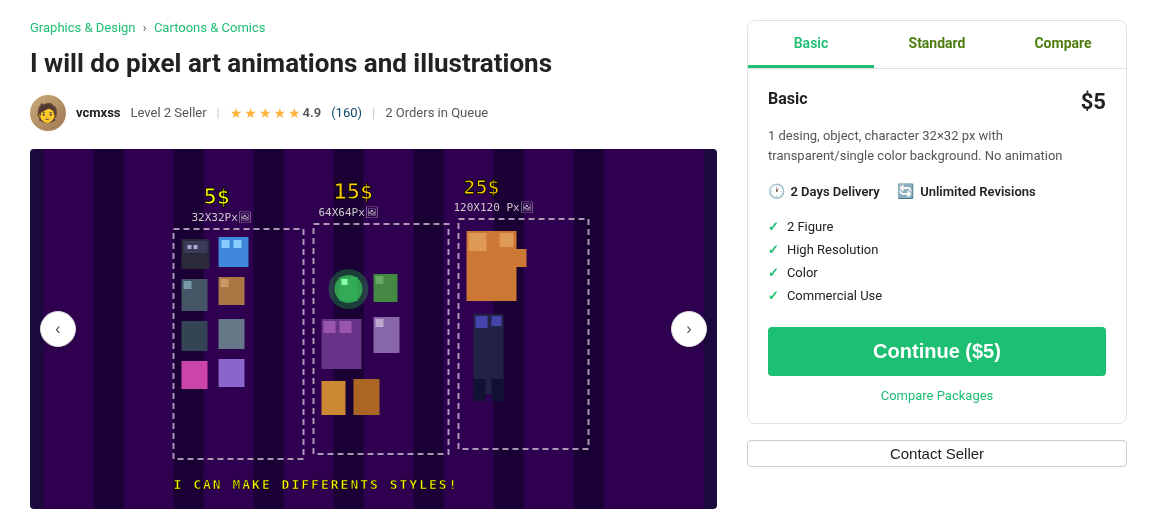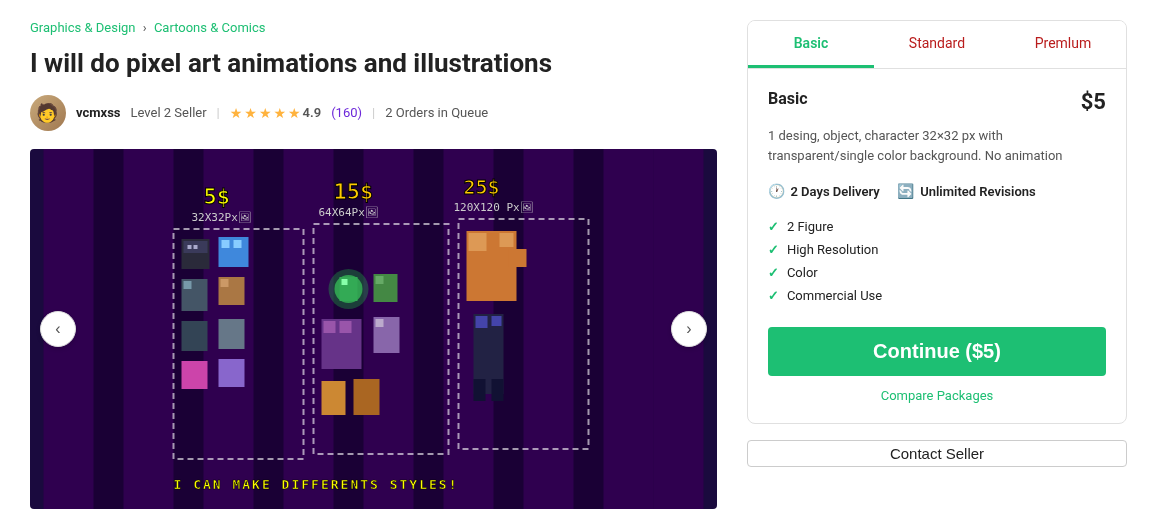--- a/index.html
+++ b/index.html
@@ -85,21 +85,21 @@
     }
     .star {
       color: #ffb33e;
       font-size: 14px;
     }
     .rating-number {
       color: #555;
       font-weight: 600;
     }
     .reviews {
-      color: #6d28d9;
+      color: #0c4a6e;
     }
     .orders-badge {
       color: #555;
     }
     .image-carousel {
       position: relative;
       width: 100%;
       background: #f0f0f0;
       border-radius: 4px;
       overflow: hidden;
@@ -147,22 +147,22 @@
     }
     .tabs-row {
       display: flex;
       border-bottom: 1px solid #e0e0e0;
     }
     .tab {
       flex: 1;
       padding: 14px 0;
       text-align: center;
       font-size: 14px;
-      font-weight: 400;
-      color: #b91c1c;
+      font-weight: 700;
+      color: #4d7c0f;
       cursor: pointer;
       border-bottom: 3px solid transparent;
       background: #fff;
     }
     .tab.active {
       color: #1dbf73;
       border-bottom: 3px solid #1dbf73;
       font-weight: 600;
     }
     .card-body {
@@ -393,21 +393,21 @@
       </div>
     </div>
   </div>
 
   <div class="right-column">
     <div class="pricing-card">
 
       <div class="tabs-row">
         <div class="tab active">Basic</div>
         <div class="tab">Standard</div>
-        <div class="tab">Premlum</div>
+        <div class="tab">Compare</div>
       </div>
 
       <div class="card-body">
         
         <div class="plan-header">
           <span class="plan-name">Basic</span>
           <span class="plan-price">$5</span>
         </div>
 
         

